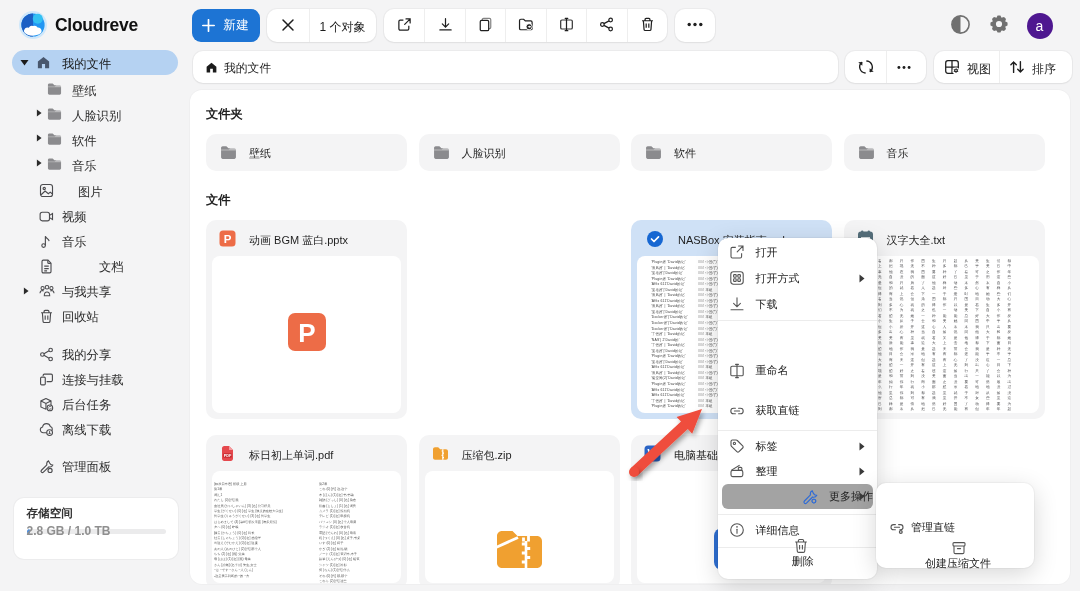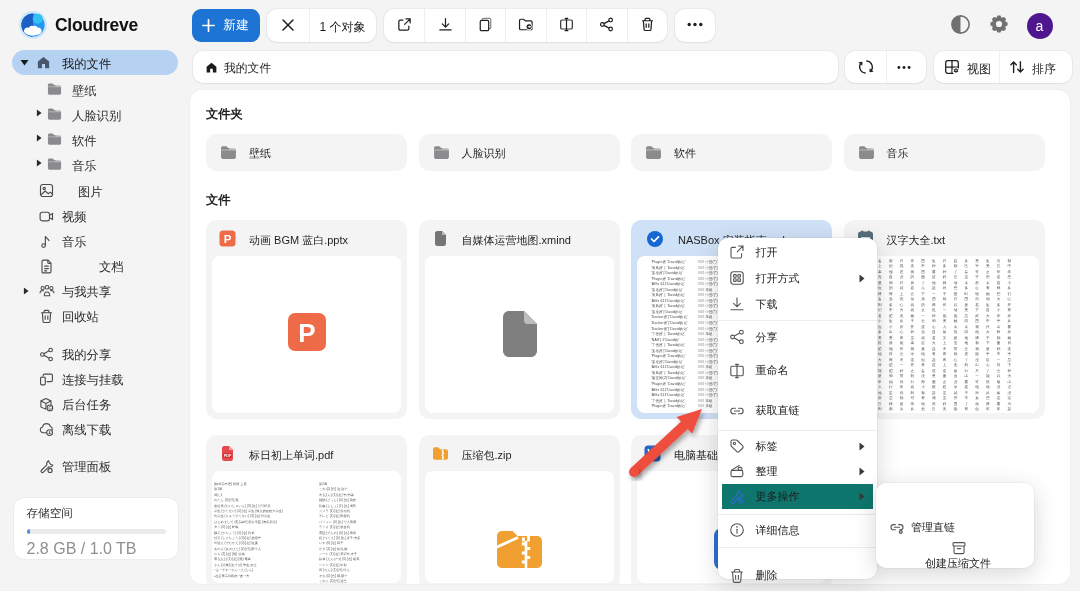--- a/index.html
+++ b/index.html
@@ -7,24 +7,24 @@
 body { background:#f4f4f5; font-family:"Liberation Sans",sans-serif; position:relative; }
 .abs { position:absolute; }
 
 #sidebar { position:absolute; left:0; top:0; width:205px; height:591px; }
 #logo { position:absolute; left:19px; top:11px; width:28px; height:28px; }
 #logoname { position:absolute; left:55px; top:15px; font-size:17.5px; font-weight:700; color:#111; letter-spacing:-0.3px; }
 .navsel { position:absolute; left:12px; top:50px; width:166px; height:25px; background:#b5d2f2; border-radius:12.5px; }
 .navtxt { position:absolute; font-size:12.3px; color:#2b2b2b; white-space:nowrap; }
 
 #storage { position:absolute; left:14px; top:498px; width:164px; height:61px; background:#fff; border-radius:10px; box-shadow:0 0 0 1px rgba(0,0,0,0.03); }
-#storage .t1 { position:absolute; left:12.5px; top:8px; font-size:11.6px; font-weight:400; color:#333; }
+#storage .t1 { position:absolute; left:12.5px; top:8px; font-size:11.6px; font-weight:700; color:#333; }
 #storage .bar { position:absolute; left:12.5px; top:31px; width:139px; height:5px; border-radius:3px; background:#ebebec; overflow:hidden; }
 #storage .bar i { position:absolute; left:0; top:0; width:3px; height:5px; background:#4d8fe0; border-radius:3px; }
-#storage .t2 { position:absolute; left:12.5px; top:42px; font-size:16px; color:#8f8f8f; }
+#storage .t2 { position:absolute; left:12.5px; top:26px; font-size:12px; color:#8f8f8f;font-weight:bold; }
 
 .btn { position:absolute; background:#fff; border-radius:10px; box-shadow:0 0 0 1px rgba(0,0,0,0.035), 0 1px 2px rgba(0,0,0,0.05); }
 #btnnew { position:absolute; left:192px; top:8.5px; width:67.5px; height:33px; background:#1d74d4; border-radius:9px; color:#fff; display:flex; align-items:center; justify-content:center; font-size:12.5px; }
 #btnnew { letter-spacing:0.5px; }
 .cellsep { position:absolute; top:0; width:1px; height:100%; background:#eeeeee; }
 
 #crumb { position:absolute; left:193px; top:51px; width:645px; height:32px; background:#fff; border-radius:10px; box-shadow:0 0 0 1px rgba(0,0,0,0.035), 0 1px 2px rgba(0,0,0,0.05); }
 #crumb .txt { position:absolute; left:31px; top:10px; font-size:11.8px; color:#1c1c1c; }
 
 #panel { position:absolute; left:190px; top:90px; width:880px; height:494px; background:#fff; border-radius:12px; overflow:hidden; box-shadow:0 0 0 1px rgba(0,0,0,0.02); }
@@ -38,21 +38,21 @@
 .gcard .thumb { position:absolute; left:6px; top:36px; width:189px; height:157px; background:#fff; border-radius:8px; overflow:hidden; }
 .gcard.sel { background:#cfe1f6; }
 
 #menu { position:absolute; left:718px; top:238px; width:159px; height:341px; background:#fff; border-radius:10px; box-shadow:0 6px 24px rgba(0,0,0,0.16), 0 0 0 1px rgba(0,0,0,0.03); }
 #submenu { position:absolute; left:876px; top:483px; width:158px; height:85px; background:#fff; border-radius:10px; box-shadow:0 6px 24px rgba(0,0,0,0.16), 0 0 0 1px rgba(0,0,0,0.03); }
 .mi { position:absolute; left:4px; width:151px; height:25px; display:flex; align-items:center; }
 .mi .mico { width:16px; height:16px; margin-left:7px; flex:none; }
 .mi .mtxt { margin-left:10.6px; font-size:11px; color:#1b1b1b; white-space:nowrap; }
 .mi .arr { position:absolute; right:8px; }
 .msep { position:absolute; left:0; width:159px; height:1px; background:#ececec; }
-.mhl { background:#0f766e; border-radius:0; }
+.mhl { background:#a3a3a3; border-radius:6px;justify-content:flex-end; }
 #nasthumb { padding:4px 0 0 14px; }
 .nr { height:5.55px; font-size:3.4px; color:#3a3a3a; white-space:nowrap; letter-spacing:0.2px; }
 .nr span { display:inline-block; width:47px; overflow:hidden; }
 .nr .r2 { width:60px; }
 #txtthumb { padding:2.5px 0 0 7px; }
 .tr { height:5.53px; font-size:3.6px; color:#454548; letter-spacing:7.2px; white-space:nowrap; }
 #pdfthumb .pcol { position:absolute; top:11px; width:102px; overflow:hidden; }
 #pdfthumb .pcol div { height:5.4px; font-size:3.2px; color:#525252; white-space:nowrap; overflow:hidden; }
 </style>
 </head>
@@ -318,33 +318,20 @@
   <div class="gcard" id="c-pptx" style="left:16px; top:130px;">
     <svg class="hico" viewBox="0 0 17 17">
         <rect x="0.5" y="0.5" width="16" height="16" rx="3.5" fill="#ed6c47"></rect>
         <text x="8.5" y="12.6" font-size="11.5" font-weight="bold" fill="#fff" text-anchor="middle" font-family="Liberation Sans">P</text>
       </svg>
     <span class="nm">动画 BGM 蓝白.pptx</span>
     <div class="thumb">
       <svg class="abs" style="left:76px; top:57px;" width="38" height="38" viewBox="0 0 38 38">
           <rect width="38" height="38" rx="7" fill="#ed6c47"></rect>
           <text x="19" y="28.5" font-size="26" font-weight="bold" fill="#fff" text-anchor="middle" font-family="Liberation Sans">P</text>
-        </svg>
-    </div>
-  </div>
-  <div class="gcard" id="c-xmind" style="left:228.5px; top:130px;">
-    <svg class="hico" viewBox="0 0 17 17">
-        <path d="M3 3.2 C3 2 4 1 5.2 1 H10 L14 5 V13.8 C14 15 13 16 11.8 16 H5.2 C4 16 3 15 3 13.8 Z" fill="#757575"></path>
-        <path d="M10 1 L14 5 H10 Z" fill="#b9b9b9"></path>
-      </svg>
-    <span class="nm">自媒体运营地图.xmind</span>
-    <div class="thumb">
-      <svg class="abs" style="left:78px; top:55px;" width="34" height="46" viewBox="0 0 34 46">
-          <path d="M0 6 C0 2.7 2.7 0 6 0 H21 L34 13 V40 C34 43.3 31.3 46 28 46 H6 C2.7 46 0 43.3 0 40 Z" fill="#7f7f7f"></path>
-          <path d="M21 0 L34 13 H24.5 C22.6 13 21 11.4 21 9.5 Z" fill="#bdbdbd"></path>
         </svg>
     </div>
   </div>
   <div class="gcard sel" id="c-nas" style="left:441px; top:130px;">
     <svg class="hico" style="left:16px; top:11px; width:16px; height:16px;" viewBox="0 0 16 16">
         <circle cx="8" cy="8" r="8" fill="#1667d2"></circle>
         <path d="M4.5 8 L7 10.5 L11.5 5.8" stroke="#fff" stroke-width="1.7" fill="none" stroke-linecap="round" stroke-linejoin="round"></path>
       </svg>
     <span class="nm" style="left:47px;">NASBox 安装指南.md</span>
     <div class="thumb" id="nasthumb">
@@ -522,29 +509,20 @@
         <path d="M0.5 0.5 L5.5 4.5 L0.5 8.5 Z" fill="#3a3a3a"></path>
       </svg>
     </div>
   <div class="mi" style="top:53.5px;">
       <svg class="mico" viewBox="0 0 16 16" fill="none" stroke="#545454" stroke-width="1.1" stroke-linecap="round">
         <path d="M8 1.8 V10.6 M4.6 7.4 L8 10.8 L11.4 7.4 M2 13.8 H14"></path>
       </svg>
       <span class="mtxt" style="color:#1b1b1b;">下载</span>
     </div>
   <div class="msep" style="top:81.5px;"></div>
-  <div class="mi" style="top:86.5px;">
-      <svg class="mico" viewBox="0 0 16 16" fill="none" stroke="#545454" stroke-width="1.1">
-        <circle cx="12.4" cy="3.2" r="1.9"></circle>
-        <circle cx="3.6" cy="8" r="1.9"></circle>
-        <circle cx="12.4" cy="12.8" r="1.9"></circle>
-        <path d="M5.3 7.1 L10.7 4.1 M5.3 8.9 L10.7 11.9"></path>
-      </svg>
-      <span class="mtxt" style="color:#1b1b1b;">分享</span>
-    </div>
   <div class="mi" style="top:120px;">
       <svg class="mico" viewBox="0 0 16 16" fill="none" stroke="#545454" stroke-width="1.1">
         <path d="M8 3.2 H3.2 C2.4 3.2 1.8 3.8 1.8 4.6 V11.4 C1.8 12.2 2.4 12.8 3.2 12.8 H8 M8 3.2 H12.8 C13.6 3.2 14.2 3.8 14.2 4.6 V11.4 C14.2 12.2 13.6 12.8 12.8 12.8 H8"></path>
         <path d="M8 1.4 V14.6 M6.6 1.4 H9.4 M6.6 14.6 H9.4" stroke-linecap="round"></path>
       </svg>
       <span class="mtxt" style="color:#1b1b1b;">重命名</span>
     </div>
   <div class="mi" style="top:160px;">
       <svg class="mico" viewBox="0 0 16 16" fill="none" stroke="#545454" stroke-width="1.1" stroke-linecap="round">
         <path d="M6.4 5.2 H4.6 A2.8 2.8 0 0 0 4.6 10.8 H6.4 M9.6 5.2 H11.4 A2.8 2.8 0 0 1 11.4 10.8 H9.6 M5.4 8 H10.6"></path>
@@ -587,21 +565,21 @@
   <div class="msep" style="top:276px;"></div>
   <div class="mi" style="top:279.5px;">
       <svg class="mico" viewBox="0 0 16 16" fill="none" stroke="#545454" stroke-width="1.1">
         <circle cx="8" cy="8" r="6.3"></circle>
         <path d="M8 7.2 V11.2" stroke-linecap="round"></path>
         <circle cx="8" cy="4.9" r="0.8" fill="#545454" stroke="none"></circle>
       </svg>
       <span class="mtxt" style="color:#1b1b1b;">详细信息</span>
     </div>
   <div class="msep" style="top:308.5px;"></div>
-  <div class="mi" style="top:325px;">
+  <div class="mi" style="top:300px;flex-direction:column;">
       <svg class="mico" viewBox="0 0 16 16" fill="none" stroke="#545454" stroke-width="1.1">
         <path d="M2.2 4 H13.8 M5.4 4 V2.6 C5.4 2 5.9 1.5 6.5 1.5 H9.5 C10.1 1.5 10.6 2 10.6 2.6 V4 M3.6 4 L4.3 13.2 C4.35 13.9 4.9 14.4 5.6 14.4 H10.4 C11.1 14.4 11.65 13.9 11.7 13.2 L12.4 4"></path>
         <path d="M6.6 7 V11.4 M9.4 7 V11.4"></path>
       </svg>
       <span class="mtxt" style="color:#1b1b1b;">删除</span>
     </div>
 </div>
 <div id="submenu">
   <div class="mi" style="top:32px; left:6px; width:146px;">
       <svg class="mico" viewBox="0 0 16 16" fill="none" stroke="#545454" stroke-width="1.1" stroke-linecap="round">

